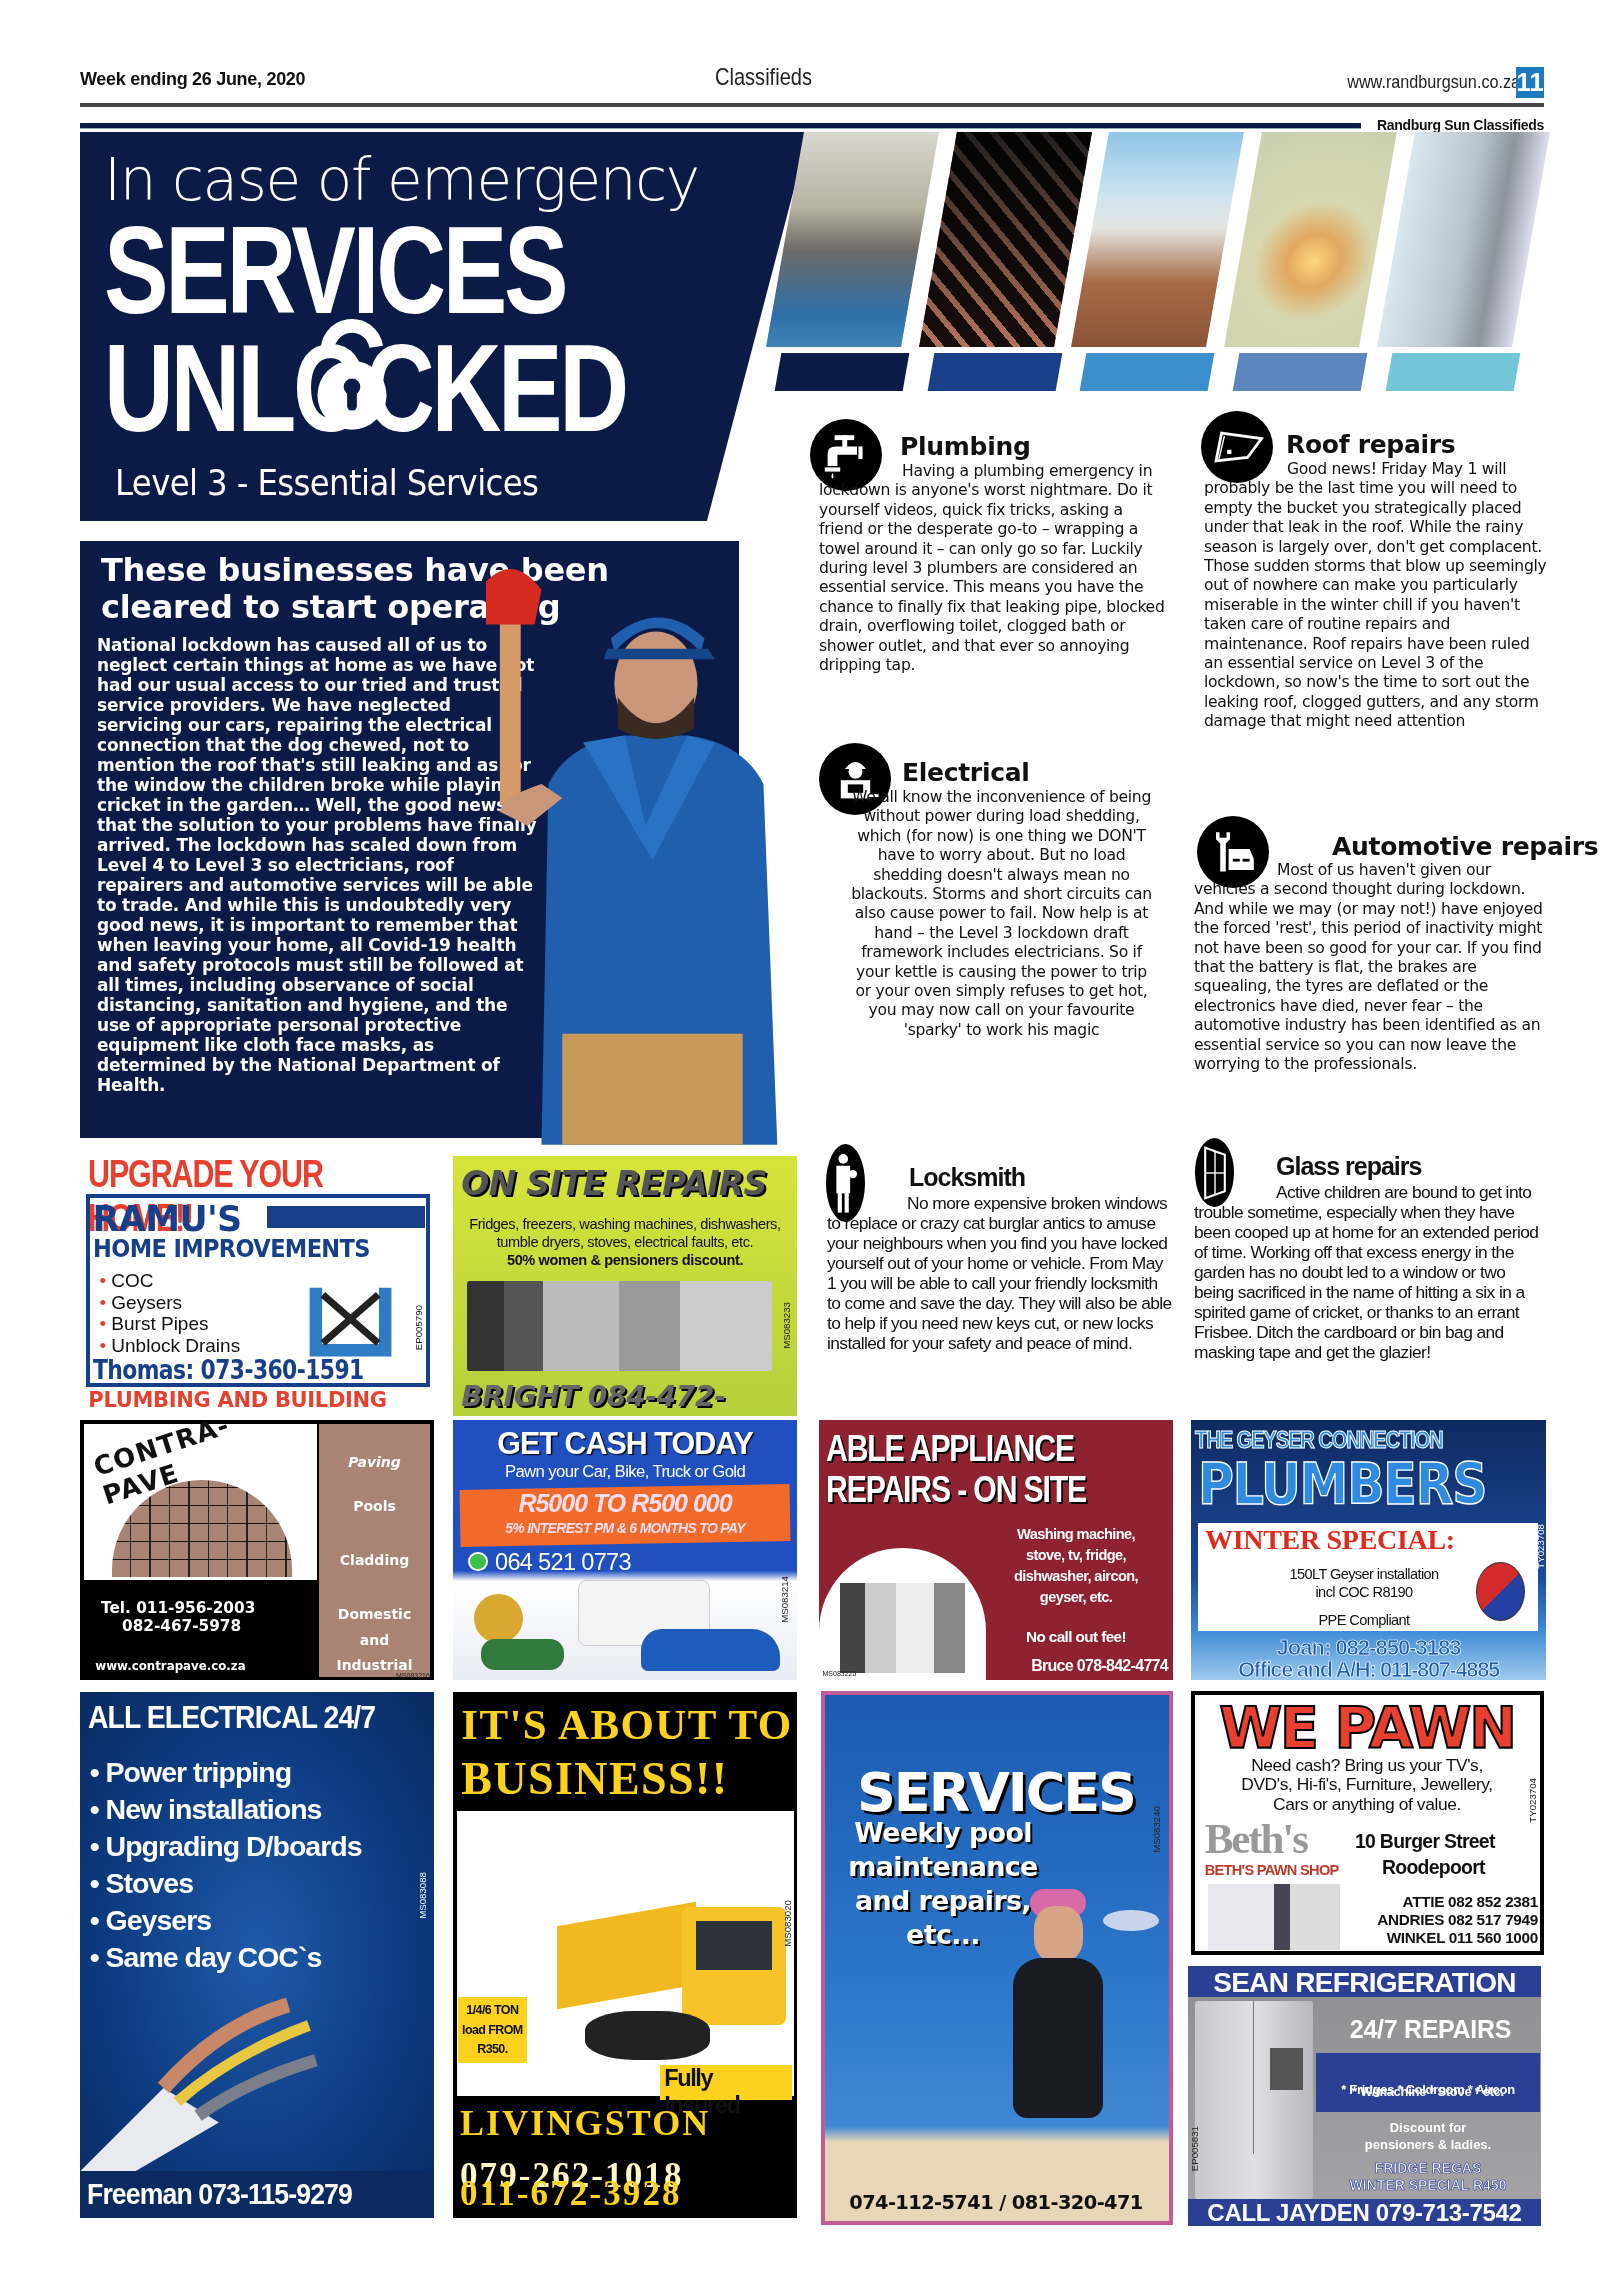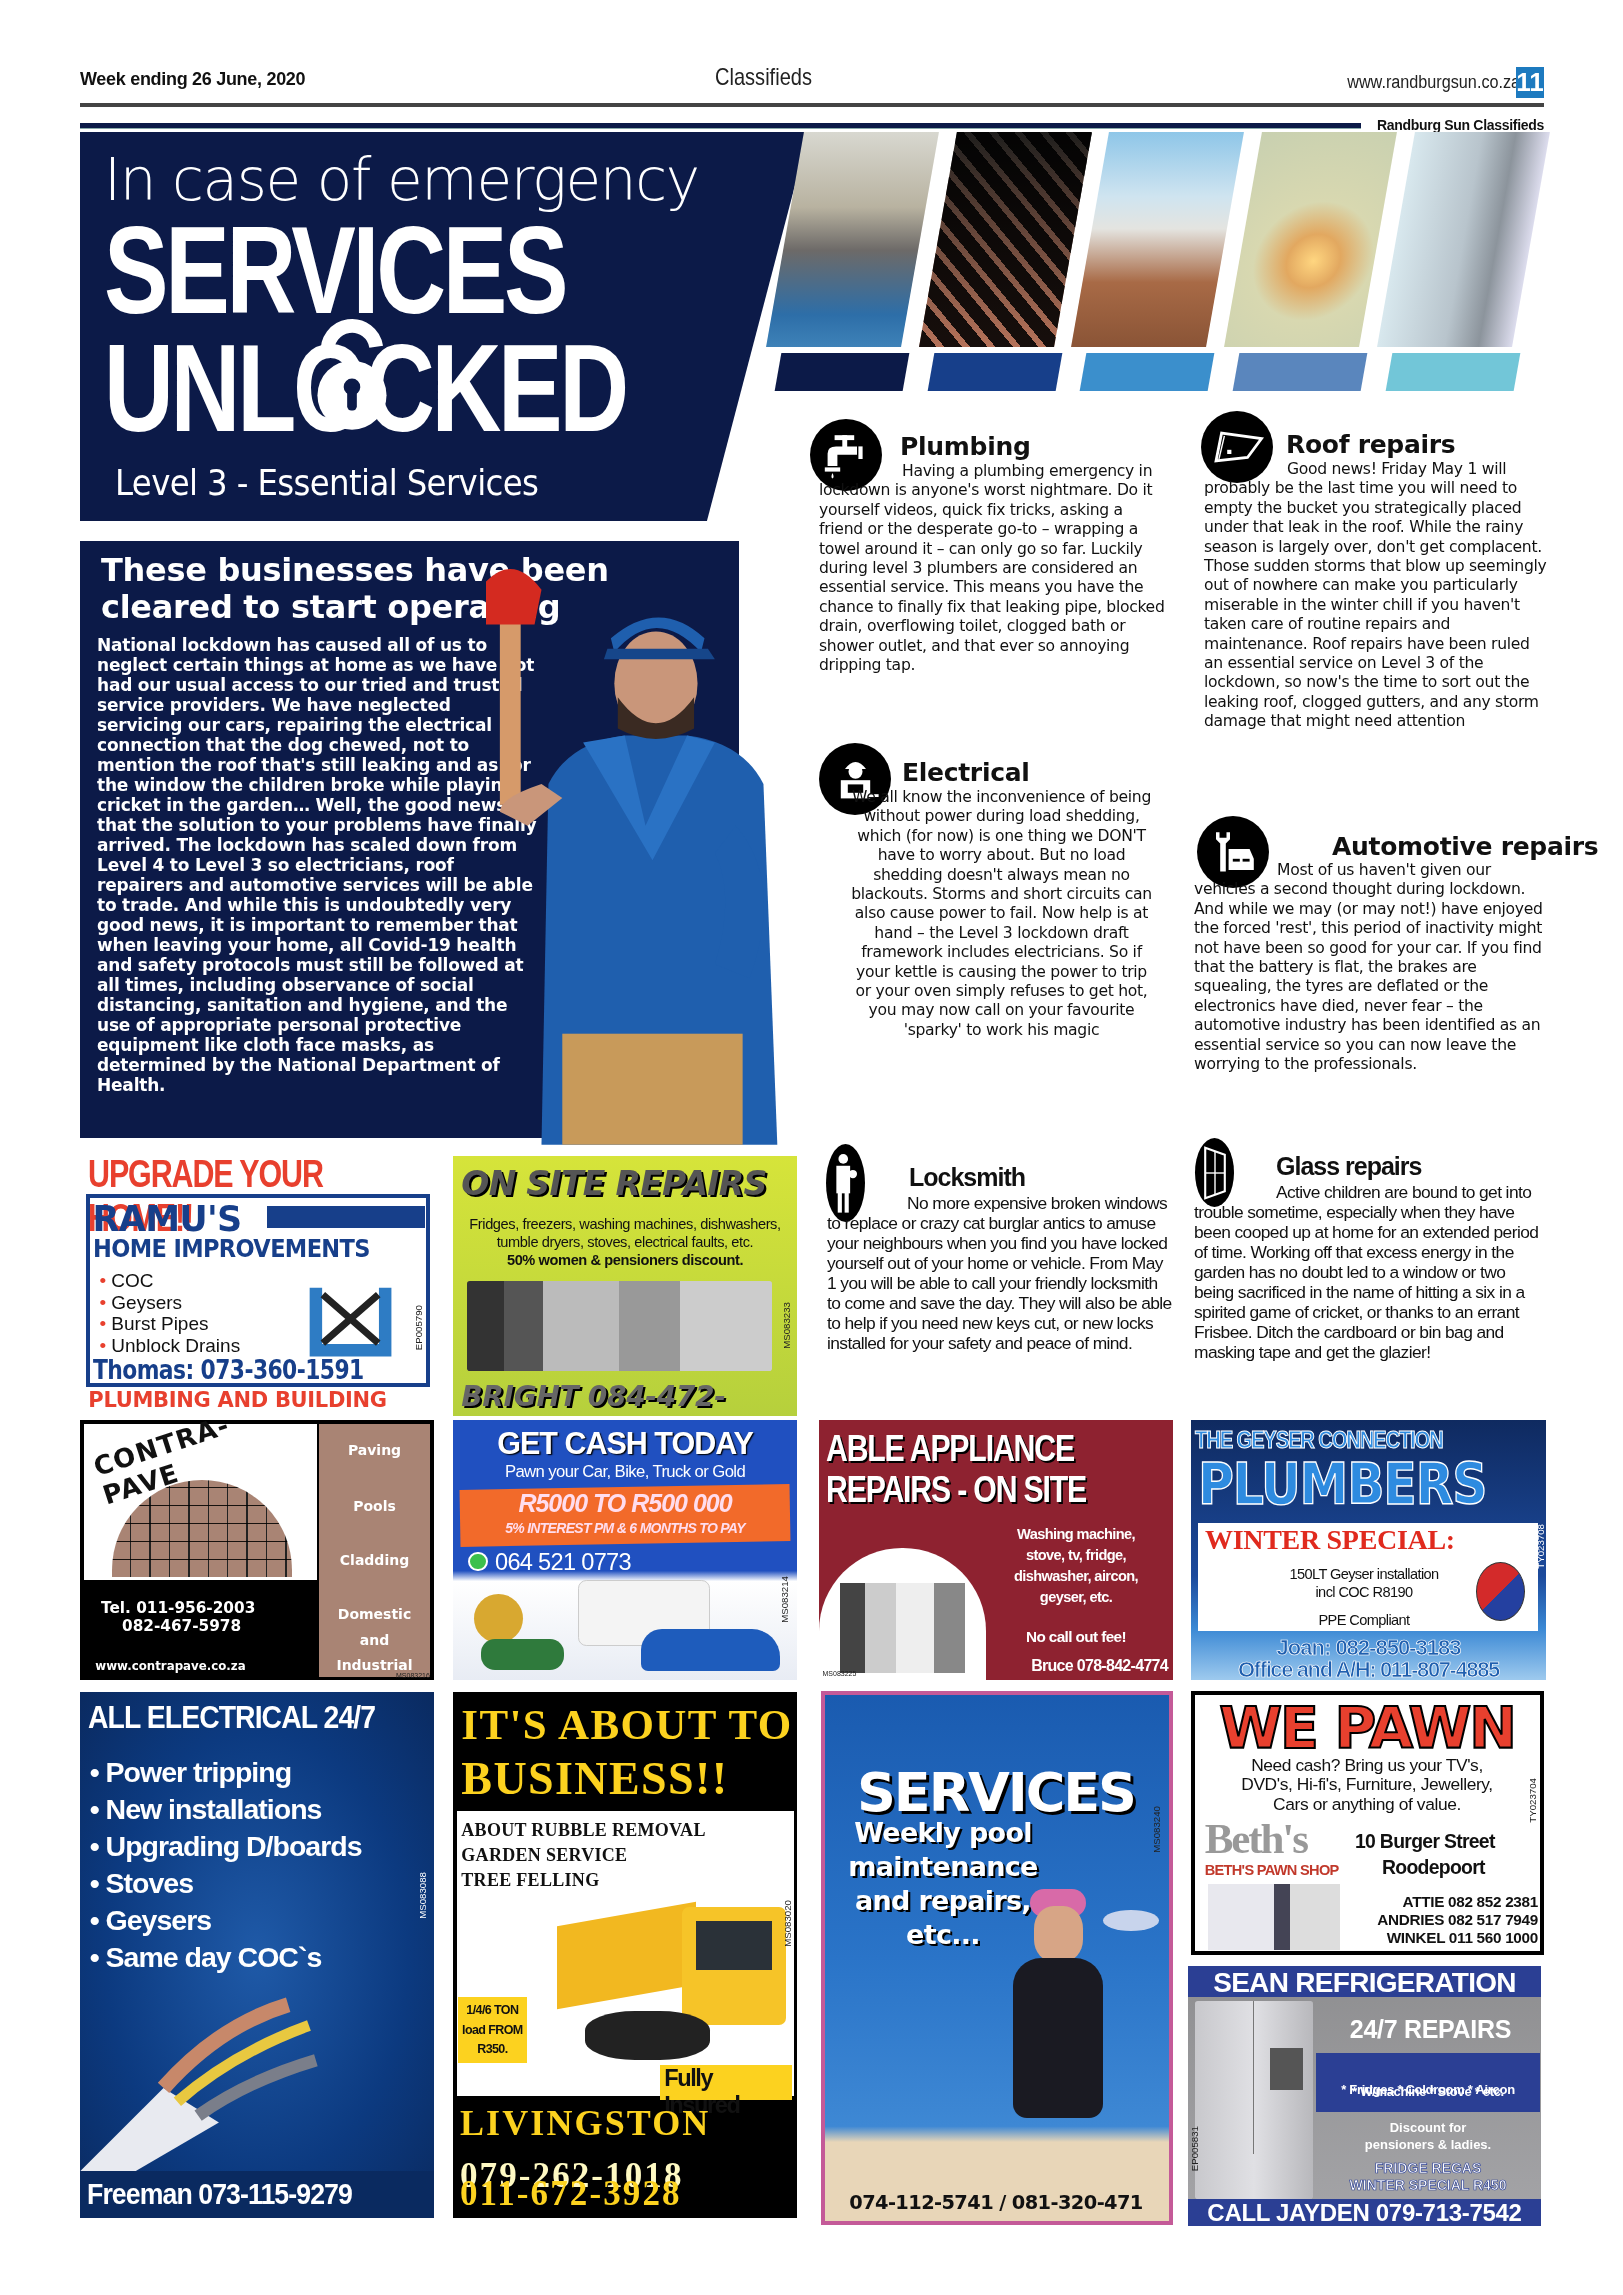--- a/index.html
+++ b/index.html
@@ -212,21 +212,21 @@
   <div class="adid" style="left:328px;top:146px;">MS083233</div>
   <div style="position:absolute;left:8.3px;top:224px;font:italic 900 28px 'DejaVu Sans',sans-serif;color:#666;text-shadow:2.1px 2.1px 0 #000;letter-spacing:-0.3px;">BRIGHT 084-472-8527</div>
 </div>
 
 <div class="ad" style="left:80px;top:1420px;width:354px;height:260px;background:#000;">
   <div style="position:absolute;left:3.5px;top:3.5px;width:233px;height:156px;background:#fff;">
     <div style="position:absolute;left:15.3px;top:28px;font:900 26px 'DejaVu Sans',sans-serif;transform:rotate(-18deg);transform-origin:left;letter-spacing:1.4px;">CONTRA-PAVE</div>
     <div style="position:absolute;left:28px;top:56px;width:180px;height:97px;border-radius:90px 90px 0 0;background:repeating-linear-gradient(90deg,#a98474 0 18px,#222 18px 19.4px),repeating-linear-gradient(0deg,transparent 0 16.7px,#222 16.7px 18px);background-blend-mode:multiply;"></div>
   </div>
   <div style="position:absolute;left:239px;top:3.5px;width:111px;height:253px;background:#a98474;color:#fff;font:900 14px 'DejaVu Sans',sans-serif;text-align:center;">
-    <div style="position:absolute;top:18px;width:100%;">Paving</div>
+    <div style="position:absolute;top:30px;width:100%;font-style:italic;">Paving</div>
     <div style="position:absolute;top:74px;width:100%;">Pools</div>
     <div style="position:absolute;top:128px;width:100%;">Cladding</div>
     <div style="position:absolute;top:182px;width:100%;">Domestic</div>
     <div style="position:absolute;top:208px;width:100%;">and</div>
     <div style="position:absolute;top:233px;width:100%;">Industrial</div>
   </div>
   <div style="position:absolute;left:21px;top:179px;color:#fff;font:900 15.3px 'DejaVu Sans',sans-serif;">Tel. 011-956-2003</div>
   <div style="position:absolute;left:42px;top:197px;color:#fff;font:900 15.3px 'DejaVu Sans',sans-serif;">082-467-5978</div>
   <div style="position:absolute;left:15.3px;top:239px;color:#fff;font:900 11.8px 'DejaVu Sans',sans-serif;">www.contrapave.co.za</div>
   <div style="position:absolute;left:316px;top:252px;font:7px 'Liberation Sans',sans-serif;color:#222;">MS083216</div>
@@ -298,25 +298,20 @@
   </svg>
   <div class="adid" style="left:337px;top:180px;color:#fff;">MS083088</div>
   <div style="position:absolute;left:0;top:479px;width:354px;height:47px;background:#0a2a60;"></div>
   <div style="position:absolute;left:7px;top:486px;color:#fff;font:bold 29px 'Liberation Sans',sans-serif;letter-spacing:-1px;transform:scaleX(0.92);transform-origin:left;">Freeman 073-115-9279</div>
 </div>
 
 <div class="ad" style="left:453px;top:1692px;width:344px;height:526px;background:#000;">
   <div style="position:absolute;left:8.3px;top:8.3px;color:#fcd21f;font:900 43px 'Liberation Serif',serif;letter-spacing:1.4px;">IT'S ABOUT TO</div>
   <div style="position:absolute;left:8.3px;top:60px;color:#fcd21f;font:900 46px 'Liberation Serif',serif;letter-spacing:1.4px;">BUSINESS!!</div>
   <div style="position:absolute;left:3.5px;top:119px;width:337px;height:285px;background:#fff;"></div>
-  <div style="position:absolute;left:8.3px;top:126px;font:900 18px 'Liberation Serif',serif;line-height:25px;letter-spacing:0.3px;">
-    <div>ABOUT RUBBLE REMOVAL</div>
-    <div>GARDEN SERVICE</div>
-    <div>TREE FELLING</div>
-  </div>
   <div style="position:absolute;left:104px;top:201px;width:233px;height:167px;">
     <div style="position:absolute;left:0;top:21px;width:139px;height:83px;background:#f2b820;transform:skewY(-10deg);"></div>
     <div style="position:absolute;left:125px;top:14px;width:104px;height:118px;background:#f6c428;border-radius:7px;"></div>
     <div style="position:absolute;left:139px;top:28px;width:76px;height:49px;background:#2a3138;"></div>
     <div style="position:absolute;left:28px;top:118px;width:125px;height:49px;background:#222;border-radius:40%;"></div>
   </div>
   <div style="position:absolute;left:4.9px;top:305px;width:69px;height:66px;background:#fcd21f;text-align:center;font:bold 12.5px 'Liberation Sans',sans-serif;line-height:19.4px;letter-spacing:-0.6px;padding-top:4.2px;">
     <div>1/4/6 TON</div>
     <div>load FROM</div>
     <div>R350.</div>

